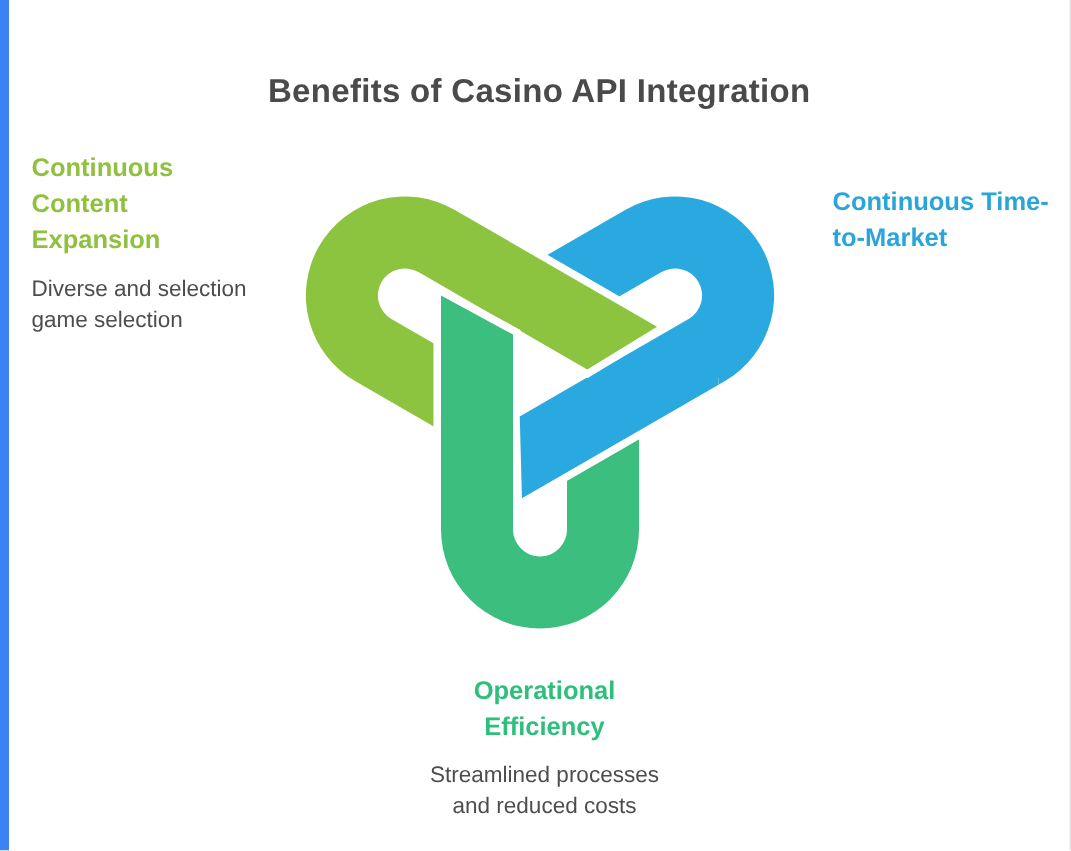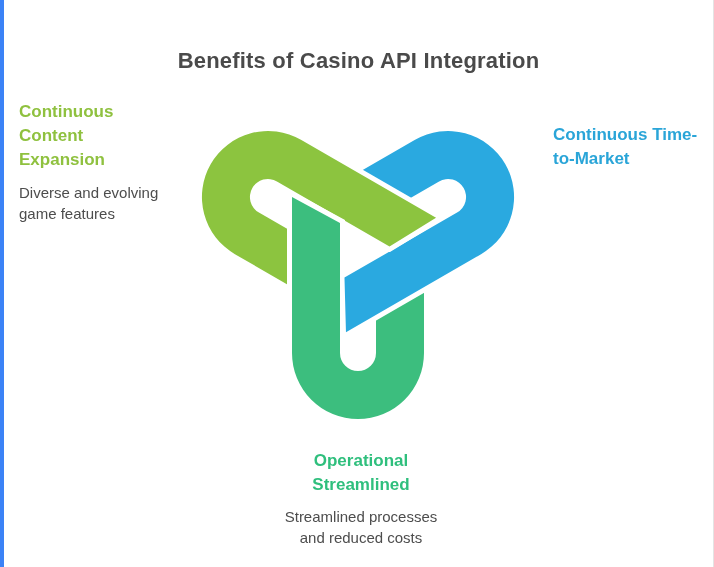--- a/index.html
+++ b/index.html
@@ -1,18 +1,18 @@
 <!DOCTYPE html>
 <html><head>
 <meta charset="utf-8">
 <style>
   html,body{margin:0;padding:0;background:#fff;}
   #canvas{
     position:relative;width:714px;height:567px;background:#ffffff;overflow:hidden;
-    border-left:4px solid #3b82f6;border-right:1px solid #e4e4e4;box-sizing:border-box;
+    border-left:6px solid #3b82f6;border-right:1px solid #e4e4e4;box-sizing:border-box;
     font-family:"Liberation Sans","DejaVu Sans",sans-serif;
   }
   .page-title{
     position:absolute;left:0;right:0;top:48px;text-align:center;
     font-size:22px;font-weight:bold;color:#4a4a4a;letter-spacing:.2px;
   }
   .benefit{position:absolute;}
   .benefit .heading{font-size:17px;font-weight:bold;line-height:24px;}
   .benefit .desc{font-size:15px;line-height:21px;color:#4d4d4d;font-weight:400;}
   #benefit-left{left:15px;top:100px;width:150px;}
@@ -47,25 +47,25 @@
 
     <g clip-path="url(#blue-over-teal-clip)">
       <g transform="translate(354,249)">
         <use href="#arm" transform="rotate(-120)" stroke="#ffffff" stroke-width="10" paint-order="stroke" fill="#2AA9E0"></use>
       </g>
     </g>
   </svg>
 
   <div class="benefit" id="benefit-left">
     <div class="heading" style="color: rgb(143, 193, 63);">Continuous Content Expansion</div>
-    <div class="desc">Diverse and evolving game features</div>
+    <div class="desc">Diverse and selection game selection</div>
   </div>
 
   <div class="benefit" id="benefit-right">
     <div class="heading" style="color: rgb(42, 165, 216);">Continuous Time-to-Market</div>
   </div>
 
   <div class="benefit" id="benefit-bottom-heading">
-    <div class="heading" style="color: rgb(47, 191, 125);">Operational Streamlined</div>
+    <div class="heading" style="color: rgb(47, 191, 125);">Operational Efficiency</div>
   </div>
   <div id="benefit-bottom-desc">Streamlined processes and reduced costs</div>
 
 </div>
 
 </body></html>

